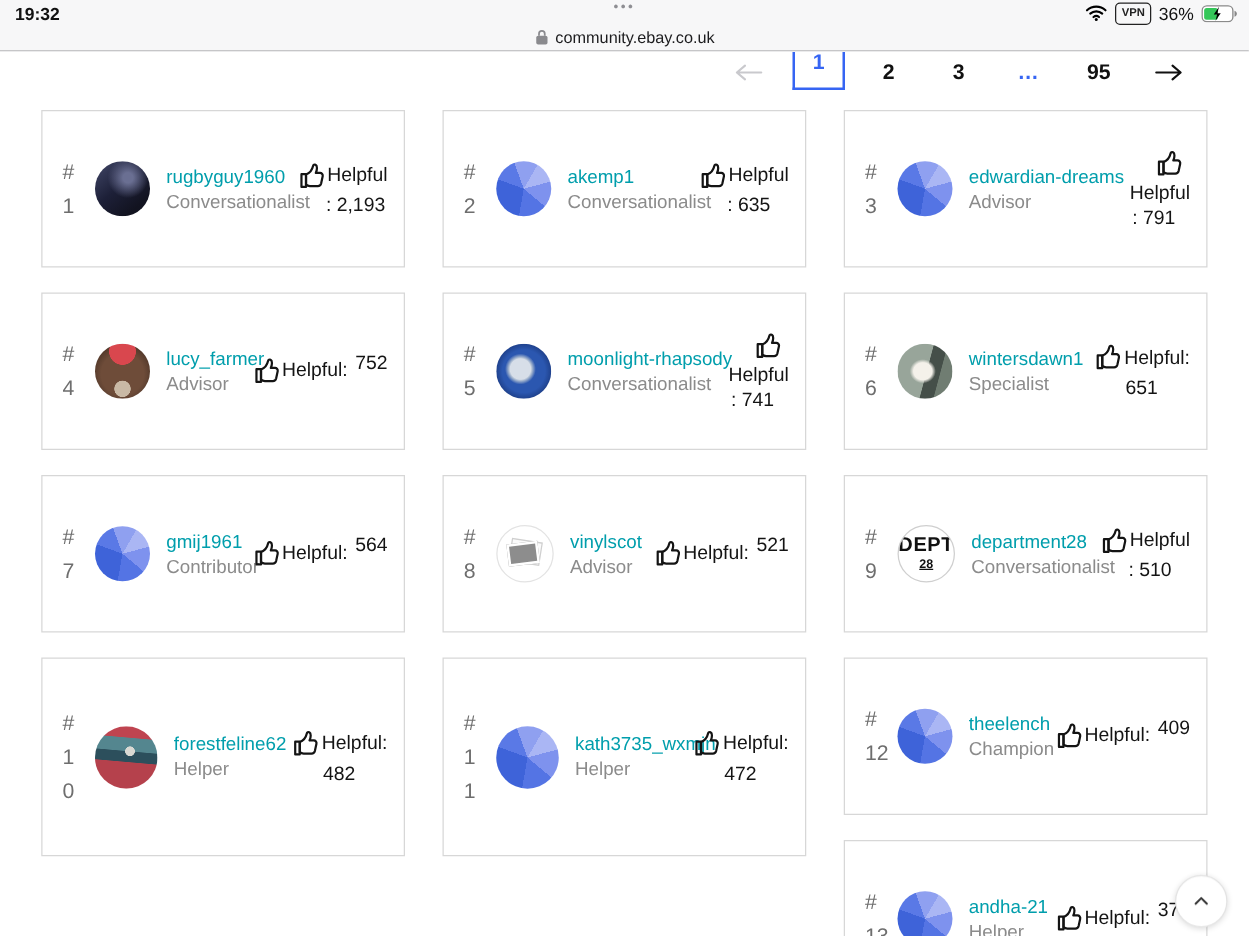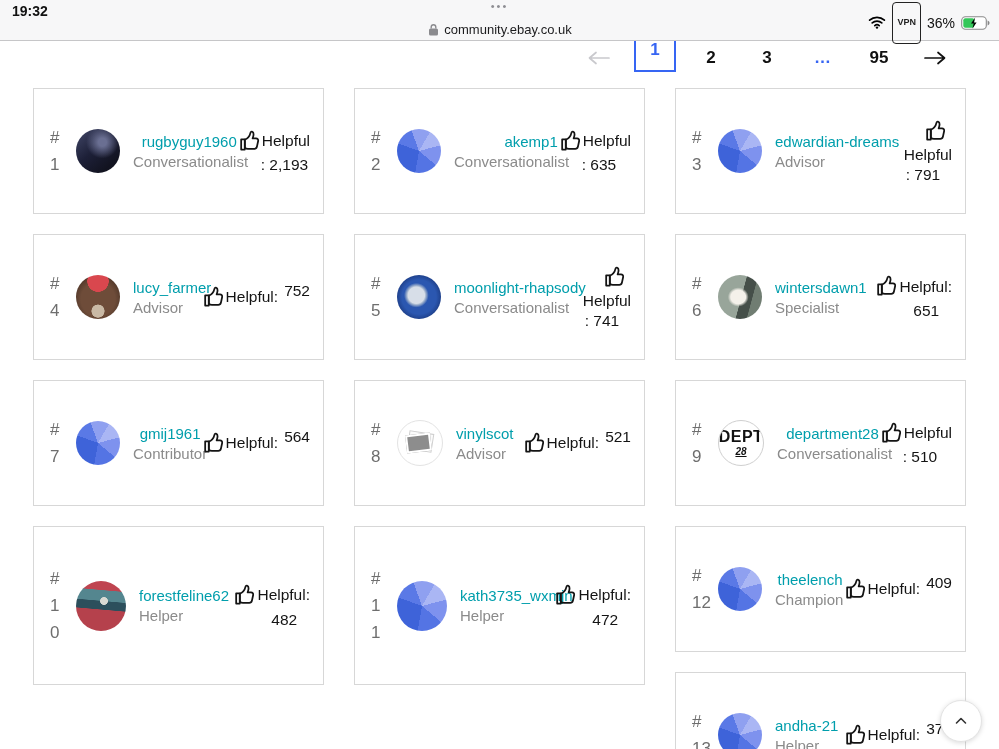--- a/index.html
+++ b/index.html
@@ -6,21 +6,21 @@
     font-family:"Liberation Sans","DejaVu Sans",sans-serif;}
   
   .chrome{position:fixed;top:0;left:0;width:999px;height:40px;background:#f7f7f8;
     border-bottom:1px solid #c6c6c8;z-index:50;}
   .status-row{position:absolute;top:0;left:0;right:0;height:20px;}
   .time{position:absolute;left:12px;top:3px;font-size:14px;font-weight:700;color:#111;}
   .handle-dots{position:absolute;left:0;right:0;top:0px;text-align:center;color:#8e8e93;
     font-size:11px;letter-spacing:2px;}
   .status-right{position:absolute;right:8px;top:2px;display:flex;align-items:center;gap:6px;}
   .vpn-badge{border:1.4px solid #222;border-radius:4px;font-size:9px;font-weight:700;
-    color:#222;padding:15px 4px;line-height:1.1;}
+    color:#222;padding:3px 4px;line-height:1.1;}
   .batt-pct{font-size:14px;color:#111;}
   .url-row{position:absolute;top:19px;left:1px;right:0;height:20px;display:flex;
     align-items:center;justify-content:center;gap:5px;}
   .url-text{font-size:13px;color:#1c1c1e;}
   
   .pagination{position:relative;margin:40px 36px 0 auto;height:36px;display:flex;
     align-items:center;justify-content:flex-end;gap:0;}
   .pg-item{min-width:56px;text-align:center;font-size:17px;font-weight:700;color:#111;
     cursor:pointer;}
   .pg-arrow{display:flex;align-items:center;justify-content:center;min-width:56px;cursor:pointer;}
@@ -33,37 +33,37 @@
   .col{display:flex;flex-direction:column;gap:20px;width:291px;flex:none;}
   .card{box-sizing:border-box;width:291px;height:126px;border:1px solid #d7d7d7;background:#fff;
     display:flex;align-items:center;padding:0 13px 0 16px;}
   .card--tall{height:159px;}
   .rank{flex:none;width:22px;color:#6e6e6e;font-size:17px;line-height:27px;}
   .rank span{display:block;}
   .avatar{flex:none;width:44px;height:44px;border-radius:50%;margin:0 13px 0 4px;
     position:relative;overflow:hidden;cursor:pointer;}
   .card--tall .avatar{width:50px;height:50px;}
   .user-block{display:flex;flex-direction:column;gap:3px;min-width:0;}
-  .username{color:#009eac;font-size:15px;text-decoration:none;cursor:pointer;white-space:nowrap;text-align:right;}
+  .username{color:#009eac;font-size:15px;text-decoration:none;cursor:pointer;white-space:nowrap;}
   .role{color:#8b8b8b;font-size:15px;}
   .helpful{margin-left:auto;color:#141414;font-size:15.5px;flex:none;}
   .thumb{display:inline-flex;flex:none;}
   
   .helpful--inline{display:flex;align-items:center;}
   .helpful--inline .hv{position:relative;top:-6px;margin-left:6px;}
   
   .helpful--wrap .row1{display:flex;align-items:center;}
   .helpful--wrap .line2{margin-left:24px;margin-top:2px;}
   
   .helpful--icontop{display:flex;flex-direction:column;align-items:flex-start;max-width:72px;}
   .helpful--icontop .thumb{align-self:flex-end;margin-right:4px;margin-bottom:2px;}
   .helpful--icontop .line2{margin-left:2px;margin-top:2px;}
   
   .helpful--below .row1{display:flex;align-items:center;}
-  .helpful--below .line2{margin-left:26px;margin-top:3px;text-align:center;}
+  .helpful--below .line2{margin-left:26px;margin-top:3px;}
   .hl{white-space:nowrap;}
   
   .avatar--default{background:conic-gradient(from 220deg at 50% 50%,
     #3e63d9 0 70deg,#5a79e6 70deg 120deg,#8fa0f0 120deg 170deg,#aab6f4 170deg 215deg,
     #7e92ee 215deg 270deg,#5474e4 270deg 330deg,#3e63d9 330deg 360deg);}
   .avatar--galaxy{background:radial-gradient(circle at 60% 30%, #6a6f92 0 10%, rgba(0,0,0,0) 40%),
     linear-gradient(140deg,#3a3f5e 10%,#1d2038 45%,#121320 80%);}
   .avatar--dog{background:
     radial-gradient(circle at 50% 14%, #d9474e 0 24%, rgba(0,0,0,0) 25%),
     radial-gradient(circle at 50% 82%, #c9b9a5 0 15%, rgba(0,0,0,0) 16%),
@@ -75,21 +75,21 @@
     radial-gradient(ellipse at 46% 50%, #f4f1ea 0 22%, rgba(0,0,0,0) 31%),
     linear-gradient(105deg,#98a59a 0 52%,#454f49 53% 72%,#707d72 73% 100%);}
   .avatar--photo{background:#fff;border:1px solid #e3e3e3;}
   .avatar--photo::before{content:"";position:absolute;width:23px;height:17px;background:#fbfbfb;
     border:1px solid #cfcfcf;left:10px;top:11px;transform:rotate(9deg);}
   .avatar--photo::after{content:"";position:absolute;width:21px;height:14px;background:#8d8d8d;
     border:2px solid #fff;left:8px;top:13px;transform:rotate(-7deg);}
   .avatar--dept{background:#fff;border:1px solid #cfcfcf;display:flex;flex-direction:column;
     align-items:center;justify-content:center;color:#111;font-weight:800;line-height:1.15;}
   .avatar--dept .dl1{font-size:16px;letter-spacing:.5px;}
-  .avatar--dept .dl2{font-size:10px;text-decoration:underline;font-style:italic;}
+  .avatar--dept .dl2{font-size:10px;text-decoration:underline;}
   .avatar--catcar{background:
     radial-gradient(circle at 56% 40%, #d9d9d3 0 9%, rgba(0,0,0,0) 10%),
     linear-gradient(185deg,#bf4450 0 20%,#54868f 21% 40%,#2c4f5c 41% 56%,#b5414c 57% 100%);}
   
   .scroll-top{position:fixed;right:17px;bottom:7px;width:40px;height:40px;border-radius:50%;
     background:#fff;border:1px solid #e3e3e3;box-shadow:0 1px 5px rgba(0,0,0,.15);
     display:flex;align-items:center;justify-content:center;cursor:pointer;z-index:60;}
 </style>
 </head>
 <body>

